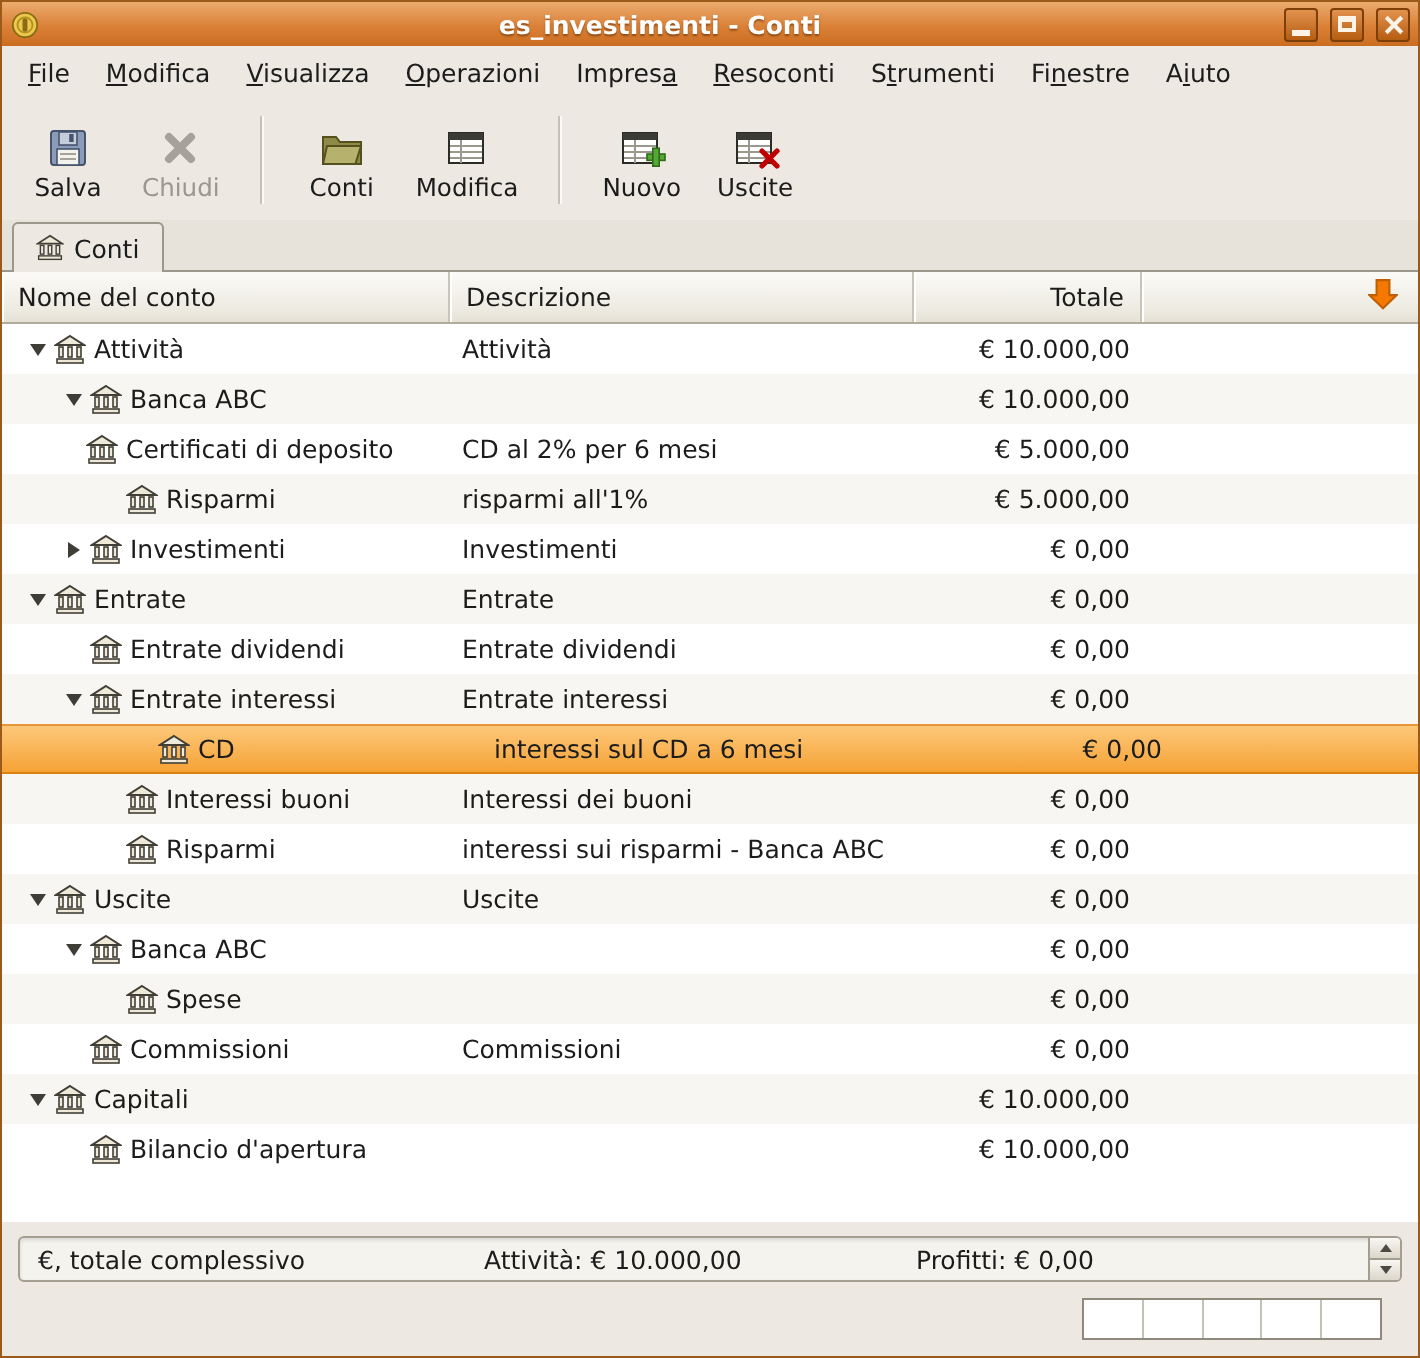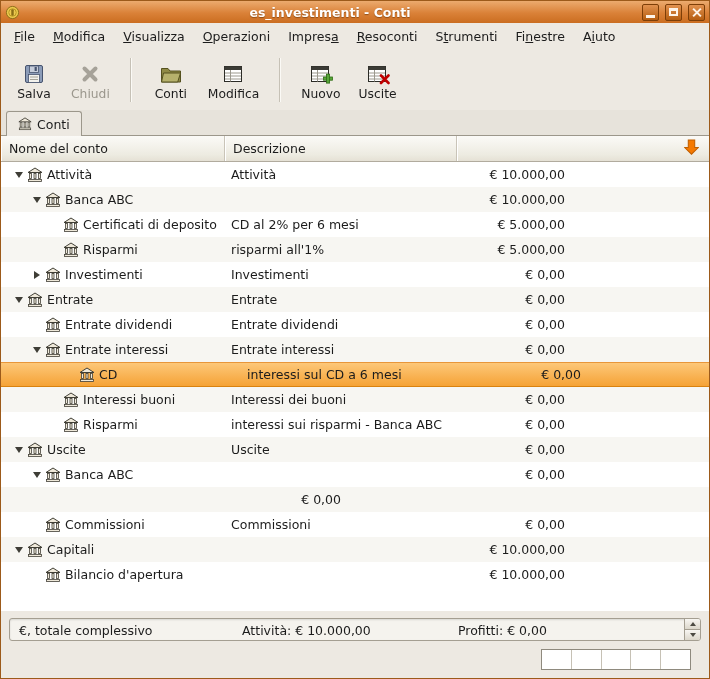--- a/index.html
+++ b/index.html
@@ -220,20 +220,23 @@
     </div>
   </div>
 
   <div class="thead">
     <div class="th th-name">
       <span>Nome del conto</span>
     </div>
     <div class="th th-desc">
       <span>Descrizione</span>
     </div>
+    <div class="th th-total">
+      <span>Totale</span>
+    </div>
     <div class="th th-fill">
       <span>
         <svg width="15" height="16" viewBox="0 0 14 15">
           <path d="M4 1 H10 V8 H13.4 L7 14.2 L0.6 8 H4 Z" fill="#f57900" stroke="#c05f00"></path>
         </svg>
       </span>
     </div>
   </div>
 
   <div class="tree" id="tree">
@@ -271,21 +274,21 @@
               <rect x="1.5" y="12.5" width="13" height="2" fill="#efe9da" stroke="#413f36" stroke-width="0.8"></rect>
             </svg>
           </span>
           <span class="acct-name">Banca ABC</span>
         </div>
         <div class="c-desc"></div>
         <div class="c-total">€ 10.000,00</div>
         <div class="c-fill"></div>
       </div>
       <div class="row">
-        <div class="c-name" style="padding-left: 46px;">
+        <div class="c-name" style="padding-left: 26px;">
           <span class="expander"></span>
           <span class="acct-icon">
             <svg width="16" height="16" viewBox="0 0 16 16">
               <polygon points="8,1 15,5.5 1,5.5" fill="#efe9da" stroke="#413f36"></polygon>
               <rect x="2.5" y="6.5" width="2" height="5" fill="#efe9da" stroke="#413f36" stroke-width="0.8"></rect>
               <rect x="7" y="6.5" width="2" height="5" fill="#efe9da" stroke="#413f36" stroke-width="0.8"></rect>
               <rect x="11.5" y="6.5" width="2" height="5" fill="#efe9da" stroke="#413f36" stroke-width="0.8"></rect>
               <rect x="1.5" y="12.5" width="13" height="2" fill="#efe9da" stroke="#413f36" stroke-width="0.8"></rect>
             </svg>
           </span>
@@ -479,20 +482,33 @@
               <rect x="1.5" y="12.5" width="13" height="2" fill="#efe9da" stroke="#413f36" stroke-width="0.8"></rect>
             </svg>
           </span>
           <span class="acct-name">Banca ABC</span>
         </div>
         <div class="c-desc"></div>
         <div class="c-total">€ 0,00</div>
         <div class="c-fill"></div>
       </div>
       <div class="row alt">
+        <div class="c-name" style="padding-left: 46px;">
+          <span class="expander"></span>
+          <span class="acct-icon">
+            <svg width="16" height="16" viewBox="0 0 16 16">
+              <polygon points="8,1 15,5.5 1,5.5" fill="#efe9da" stroke="#413f36"></polygon>
+              <rect x="2.5" y="6.5" width="2" height="5" fill="#efe9da" stroke="#413f36" stroke-width="0.8"></rect>
+              <rect x="7" y="6.5" width="2" height="5" fill="#efe9da" stroke="#413f36" stroke-width="0.8"></rect>
+              <rect x="11.5" y="6.5" width="2" height="5" fill="#efe9da" stroke="#413f36" stroke-width="0.8"></rect>
+              <rect x="1.5" y="12.5" width="13" height="2" fill="#efe9da" stroke="#413f36" stroke-width="0.8"></rect>
+            </svg>
+          </span>
+          <span class="acct-name">Spese</span>
+        </div>
         <div class="c-desc"></div>
         <div class="c-total">€ 0,00</div>
         <div class="c-fill"></div>
       </div>
       <div class="row">
         <div class="c-name" style="padding-left: 28px;">
           <span class="expander"></span>
           <span class="acct-icon">
             <svg width="16" height="16" viewBox="0 0 16 16">
               <polygon points="8,1 15,5.5 1,5.5" fill="#efe9da" stroke="#413f36"></polygon>

